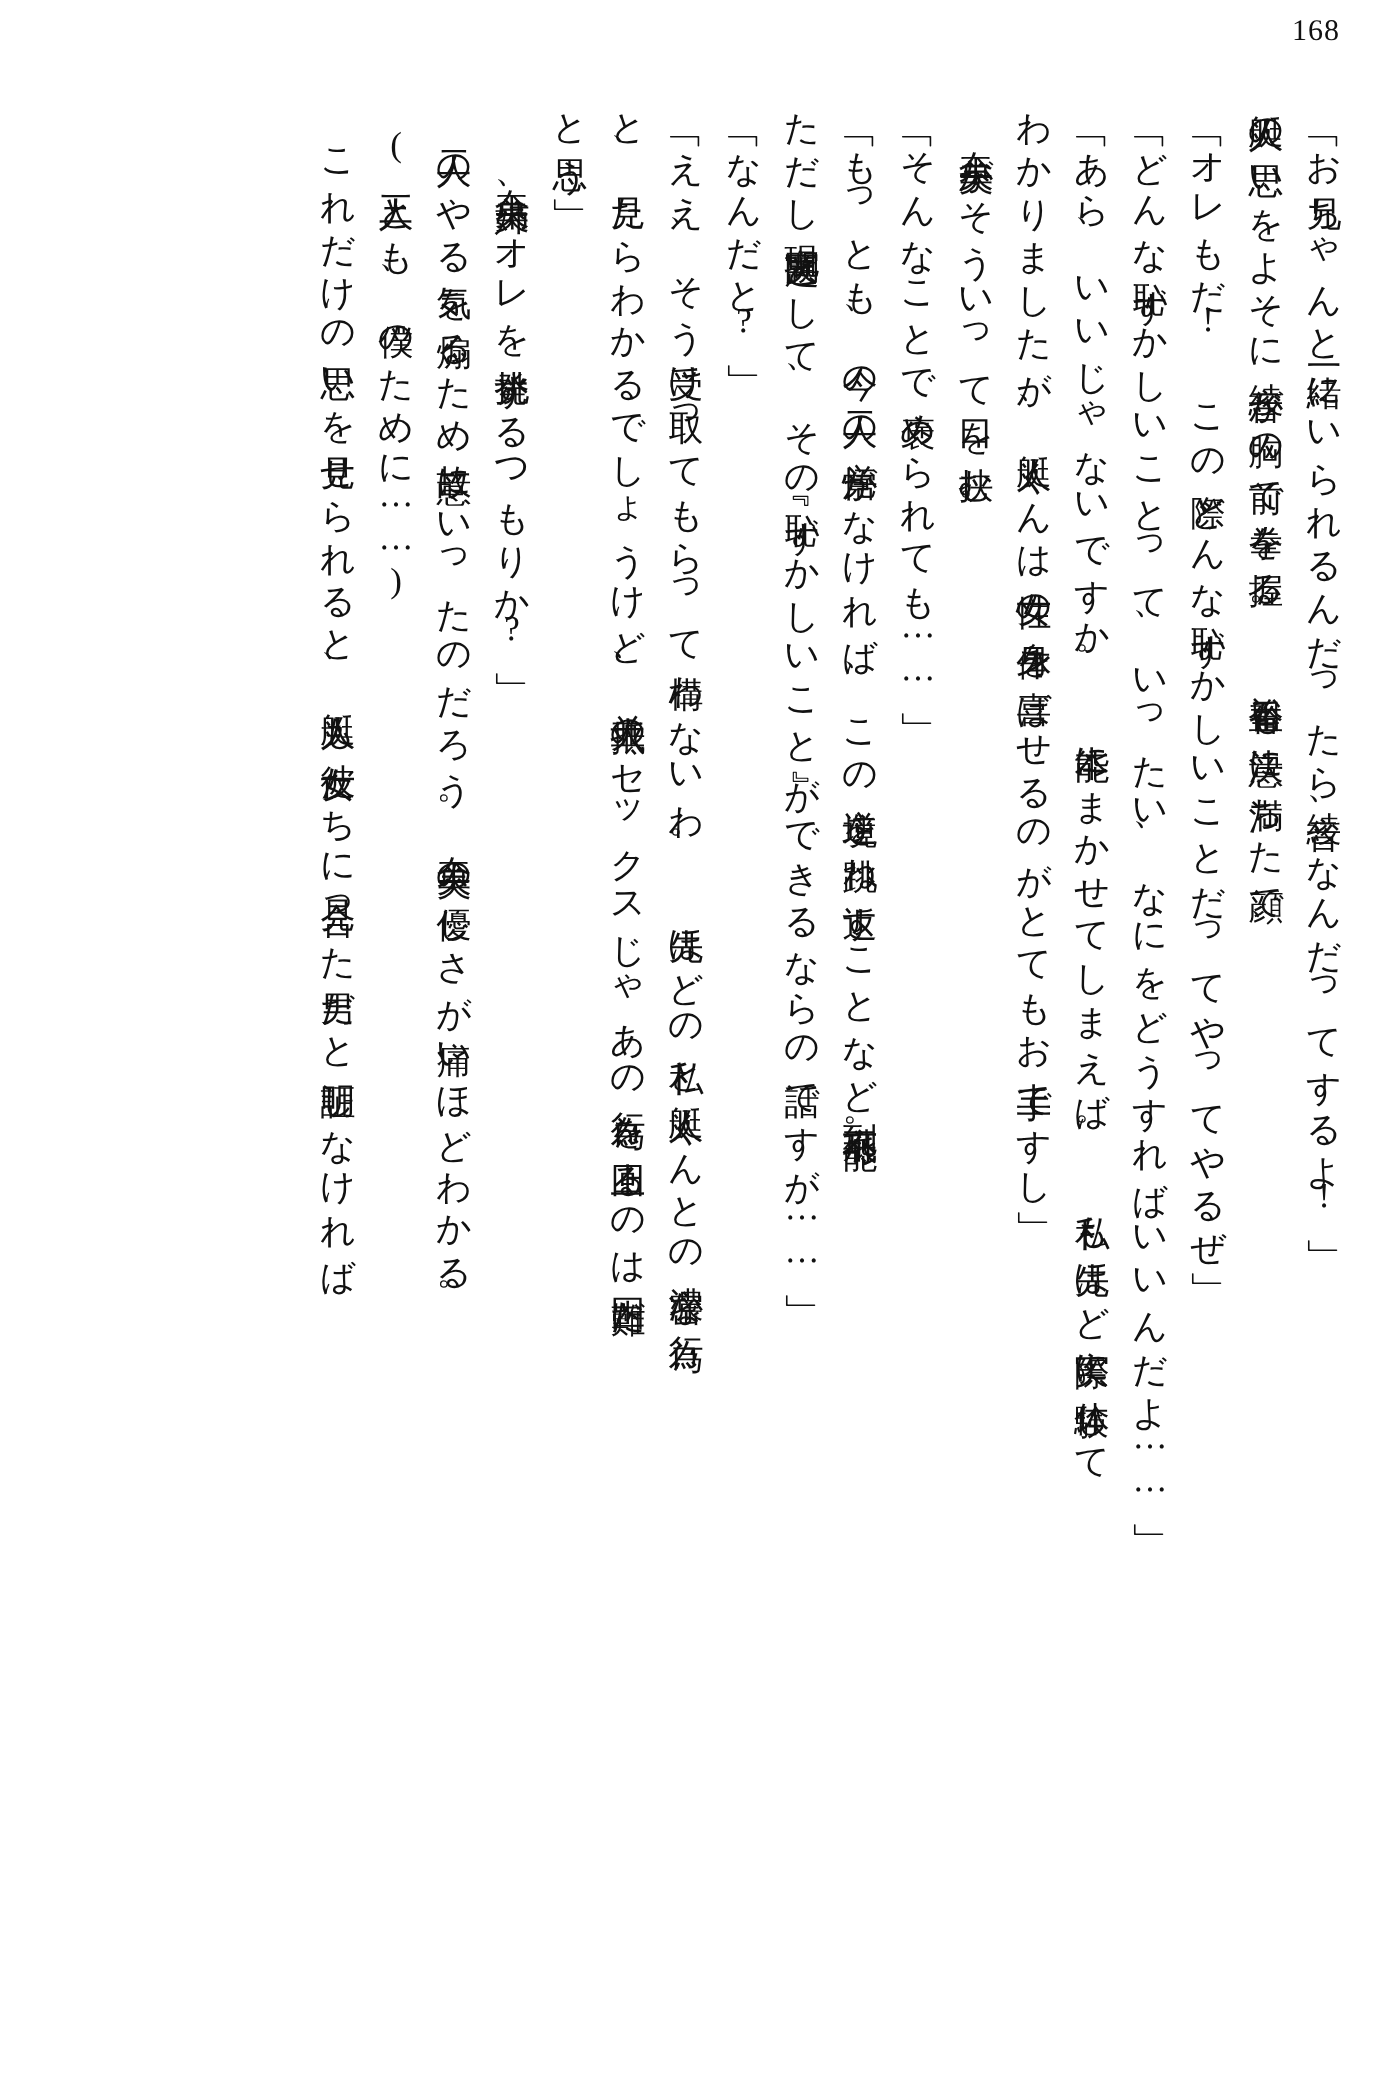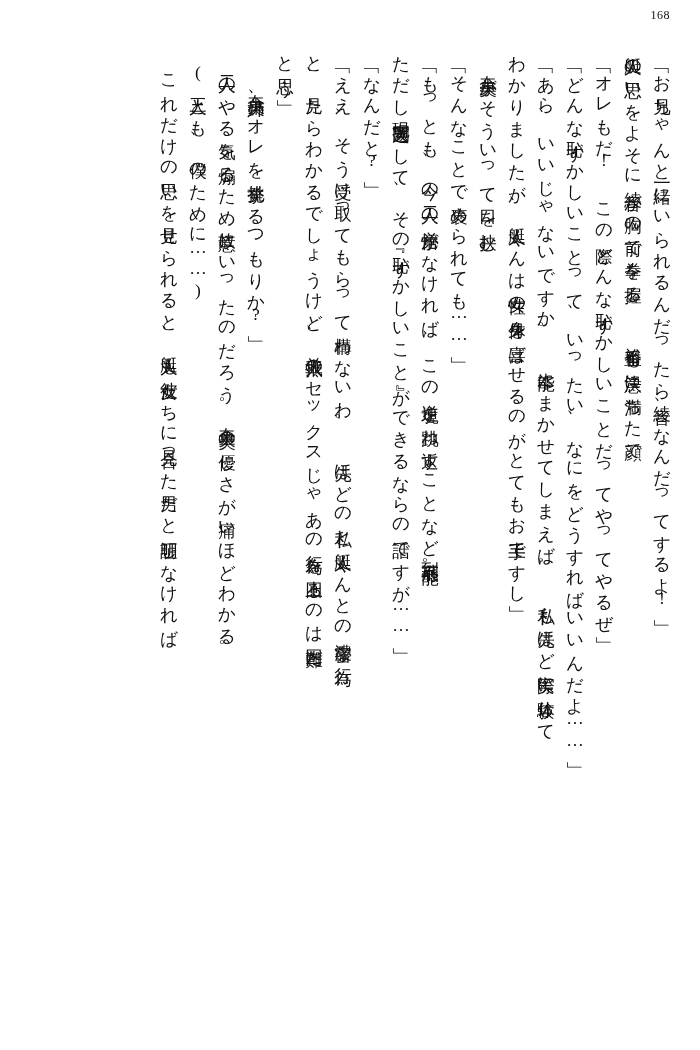--- a/index.html
+++ b/index.html
@@ -13,21 +13,21 @@
     height: 1050px;
     background: #ffffff;
     overflow: hidden;
     font-family: "Liberation Serif", "DejaVu Serif", serif;
     color: #111111;
   }
   .page-number {
     position: absolute;
     top: 8px;
     right: 30px;
-    font-size: 12px;
+    font-size: 15px;
     letter-spacing: 0.5px;
     color: #111111;
     font-family: "Liberation Serif", serif;
   }
   .body-area {
     position: absolute;
     top: 44px;
     right: 30px;
     left: 30px;
     bottom: 30px;

